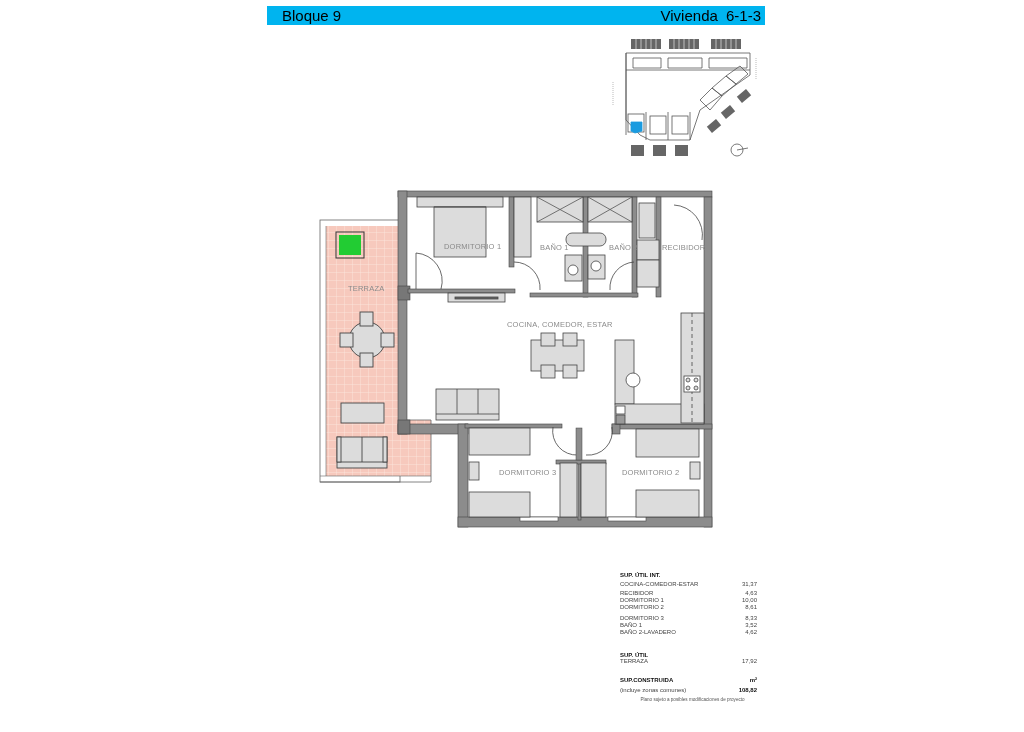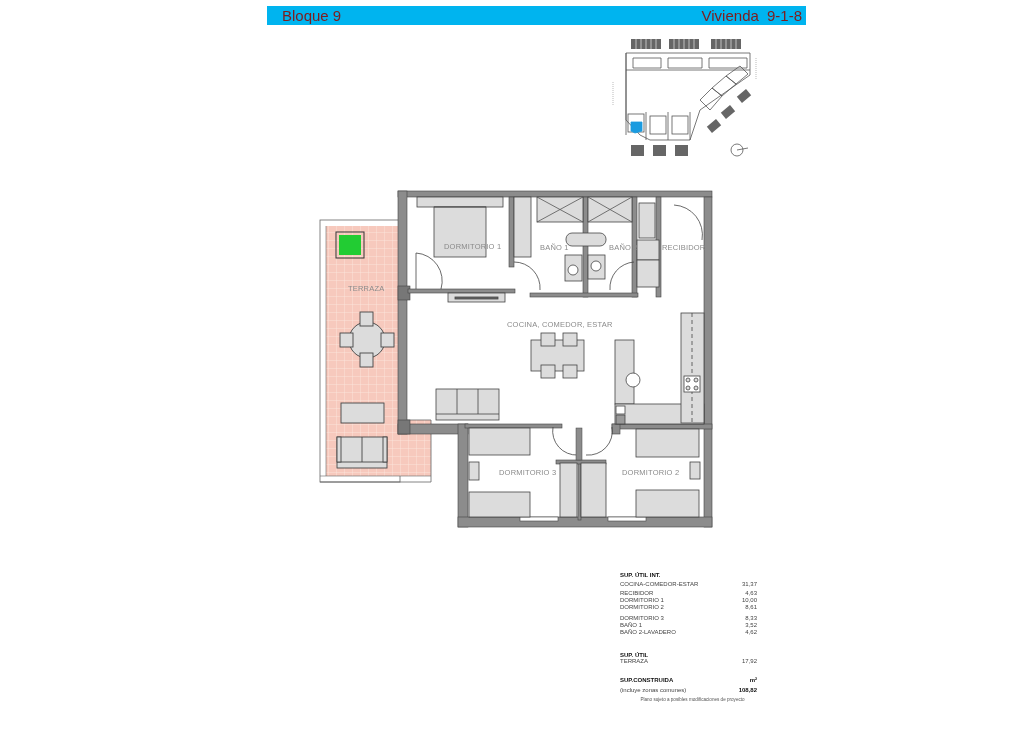--- a/index.html
+++ b/index.html
@@ -1,33 +1,33 @@
 <!DOCTYPE html>
 <html><head>
 <meta charset="utf-8">
 <style>
   html, body { margin:0; padding:0; background:#ffffff; }
   body { width:1024px; height:732px; position:relative; overflow:hidden; font-family:"Liberation Sans", sans-serif; }
-  .header-bar { position:absolute; left:267px; top:6px; width:539px; height:19px; background:#00b4ef; color:#7f1d1d; font-size:15px; line-height:19px; }
+  .header-bar { position:absolute; left:267px; top:6px; width:498px; height:19px; background:#00b4ef; color:#000000; font-size:15px; line-height:19px; }
   .header-bar .left { position:absolute; left:15px; top:0; }
   .header-bar .right { position:absolute; right:4px; top:0; word-spacing:4px; }
   svg { position:absolute; left:0; top:0; }
   .room-label { font-family:"Liberation Sans", sans-serif; font-size:7.5px; fill:#8a8a8a; letter-spacing:0.2px; }
   .table-area { position:absolute; left:620px; top:572px; width:145px; font-family:"Liberation Sans", sans-serif; color:#333; }
   .sec-title { font-size:6px; font-weight:bold; color:#111; margin:0; }
   .row { display:flex; justify-content:space-between; font-size:6px; line-height:7.4px; color:#444; }
   .row .v { width:30px; text-align:right; padding-right:8px; }
   .note { font-size:4.6px; color:#555; text-align:center; margin-top:3px; }
 </style>
 </head>
 <body>
 
 <div class="header-bar">
   <span class="left">Bloque 9</span>
-  <span class="right">Vivienda  9-1-8</span>
+  <span class="right">Vivienda  6-1-3</span>
 </div>
 
 <svg width="1024" height="732" viewBox="0 0 1024 732">
   <g stroke="#555" stroke-width="0.8" fill="none">
 
     <g fill="#666" stroke="none">
       <rect x="631" y="39" width="30" height="10"></rect>
       <rect x="669" y="39" width="30" height="10"></rect>
       <rect x="711" y="39" width="30" height="10"></rect>
     </g>

